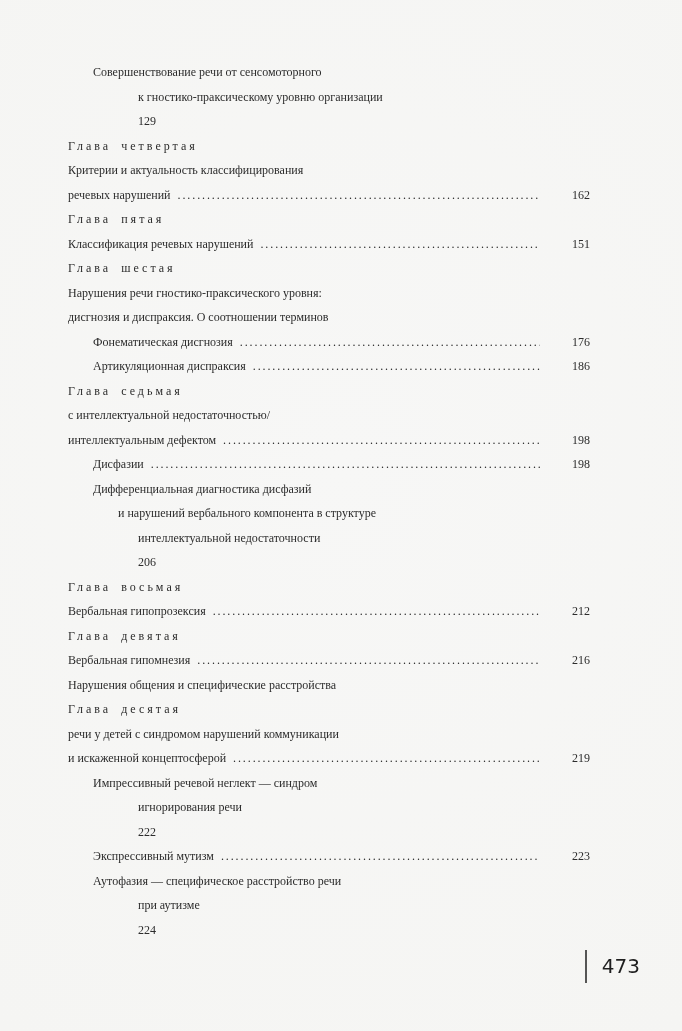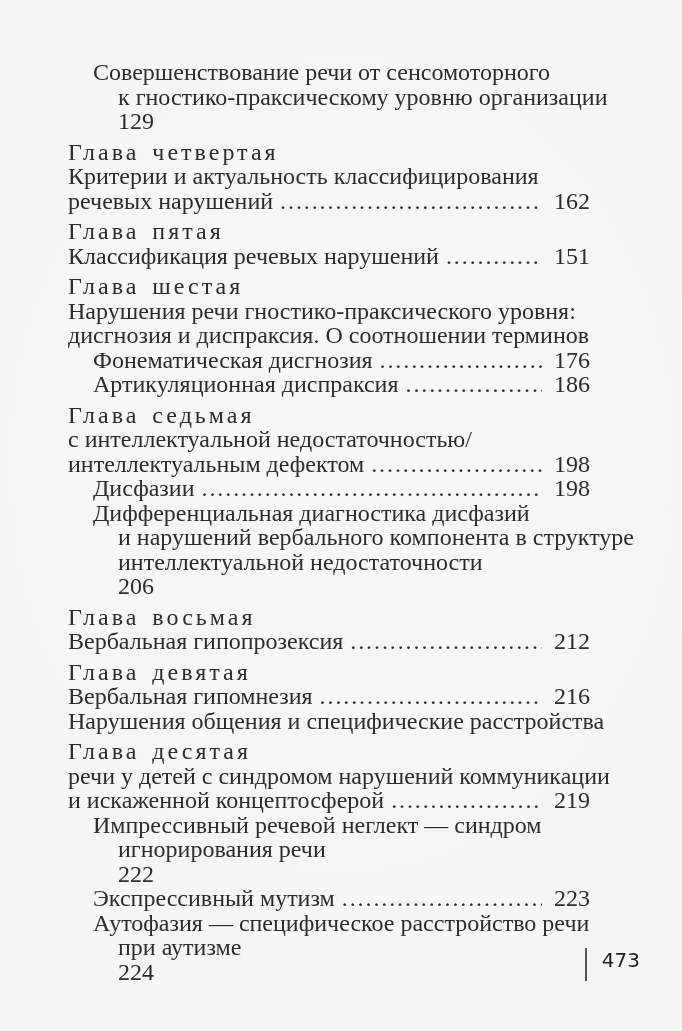--- a/index.html
+++ b/index.html
@@ -18,51 +18,50 @@
   }
   .toc {
     position: absolute;
     left: 68px;
     top: 60px;
     width: 522px;
   }
   .line {
     display: flex;
     align-items: baseline;
-    font-size: 24px;
+    font-size: 12px;
     line-height: 24.5px;
     white-space: nowrap;
   }
   .line.indent-1 { padding-left: 25px; }
   .line.indent-2 { padding-left: 50px; flex-direction: column; }
   .line.chapter {
     letter-spacing: 3px;
     word-spacing: 4px;
-    margin-top: 6px;
   }
   .txt { flex: 0 1 auto; }
   .leader {
     flex: 1 1 0;
     min-width: 12px;
     align-self: stretch;
     overflow: hidden;
     white-space: nowrap;
     margin: 0 12px 0 7px;
   }
   .leader::after {
     content: "..........................................................................................................";
     letter-spacing: 1.9px;
   }
-  .pg { flex: 0 0 auto; text-align: right; }
+  .pg { flex: 0 0 auto; text-align: right; margin-left: 20px; }
   .footer {
     position: absolute;
     top: 948px;
     right: 42px;
     display: flex;
-    align-items: flex-start;
+    align-items: center;
     gap: 15px;
     height: 36px;
   }
   .footer-bar {
     width: 1.5px;
     height: 33px;
     background: #555;
   }
   .footer-num {
     font-family: "DejaVu Sans", "Liberation Sans", sans-serif;

